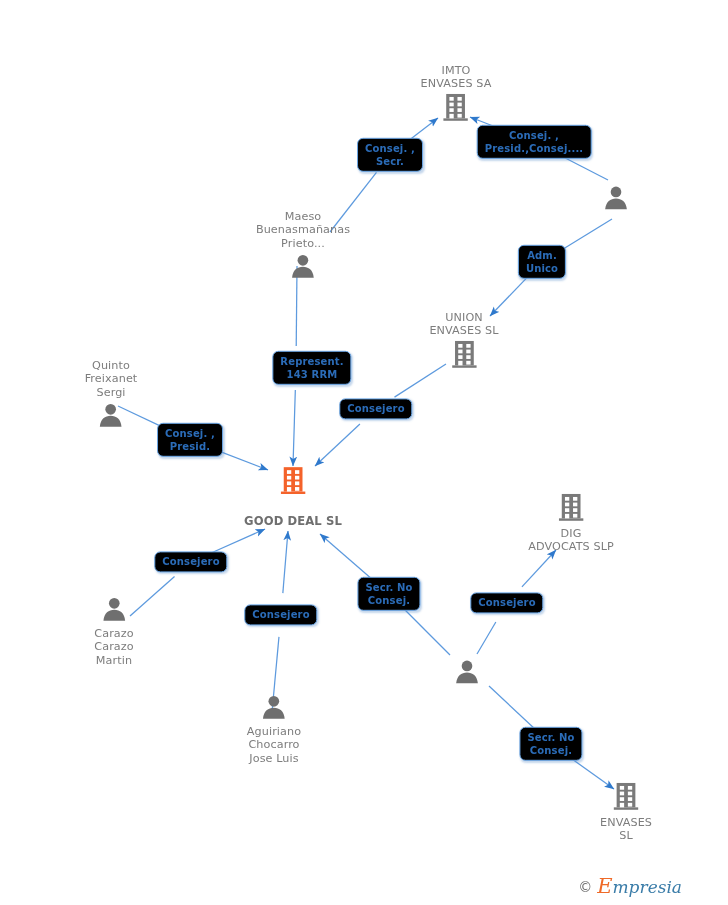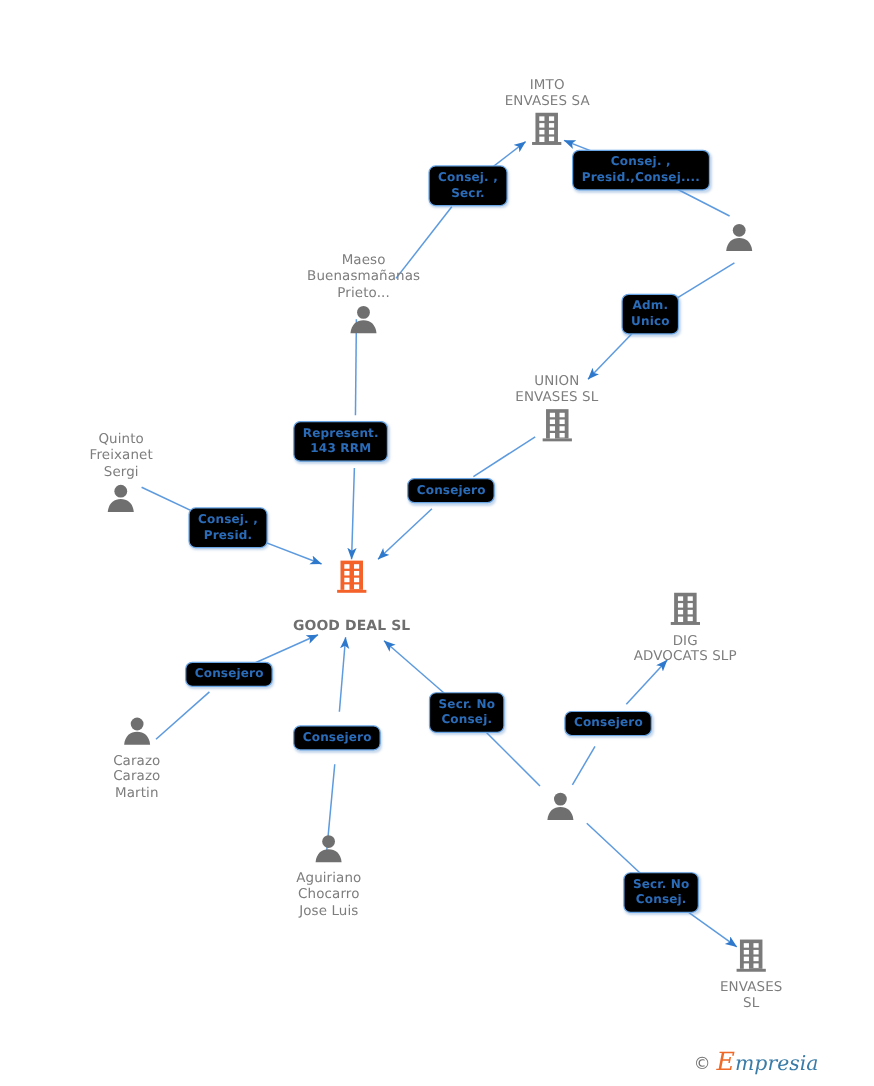--- a/index.html
+++ b/index.html
@@ -104,21 +104,21 @@
             <rect x="9.4" y="5.2" width="4.6" height="4" fill="#fff"></rect>
             <rect x="18" y="5.2" width="4.6" height="4" fill="#fff"></rect>
             <rect x="9.4" y="11.2" width="4.6" height="4" fill="#fff"></rect>
             <rect x="18" y="11.2" width="4.6" height="4" fill="#fff"></rect>
             <rect x="9.4" y="17.2" width="4.6" height="4" fill="#fff"></rect>
             <rect x="18" y="17.2" width="4.6" height="4" fill="#fff"></rect>
             <rect x="9.4" y="23.2" width="4.6" height="4.8" fill="#fff"></rect>
             <rect x="18" y="23.2" width="4.6" height="4" fill="#fff"></rect>
           </svg></span>
       </div>
-      <div class="node above" style="left: 101px; top: 396px;">
+      <div class="node above" style="left: 111px; top: 396px;">
         <span class="nm">Quinto
 Freixanet
 Sergi</span>
         <span class="ico"><svg width="28" height="28" viewBox="0 0 32 32">
             <circle cx="16" cy="10.2" r="6.1" fill="#6f6f6f"></circle>
             <path d="M3.6 30 C4.4 21.4 9.6 17.6 16 17.6 C22.4 17.6 27.6 21.4 28.4 30 Z" fill="#6f6f6f"></path>
           </svg></span>
       </div>
       <div class="node below center" style="left: 293px; top: 497px;">
         <span class="ico"><svg width="30" height="30" viewBox="0 0 32 32">
@@ -191,21 +191,21 @@
         <span class="nm">ENVASES SL</span>
       </div>
     </div>
   <div id="labels">
       <div class="lbl" style="left: 390px; top: 155px;">Consej. ,
 Secr.</div>
       <div class="lbl" style="left: 534px; top: 142px;">Consej. ,
 Presid.,Consej....</div>
       <div class="lbl" style="left: 542px; top: 262px;">Adm.
 Unico</div>
-      <div class="lbl" style="left: 284px; top: 368px;">Represent.
+      <div class="lbl" style="left: 312px; top: 368px;">Represent.
 143 RRM</div>
       <div class="lbl" style="left: 376px; top: 409px;">Consejero</div>
       <div class="lbl" style="left: 190px; top: 440px;">Consej. ,
 Presid.</div>
       <div class="lbl" style="left: 191px; top: 562px;">Consejero</div>
       <div class="lbl" style="left: 281px; top: 615px;">Consejero</div>
       <div class="lbl" style="left: 389px; top: 594px;">Secr.  No
 Consej.</div>
       <div class="lbl" style="left: 507px; top: 603px;">Consejero</div>
       <div class="lbl" style="left: 551px; top: 744px;">Secr.  No

